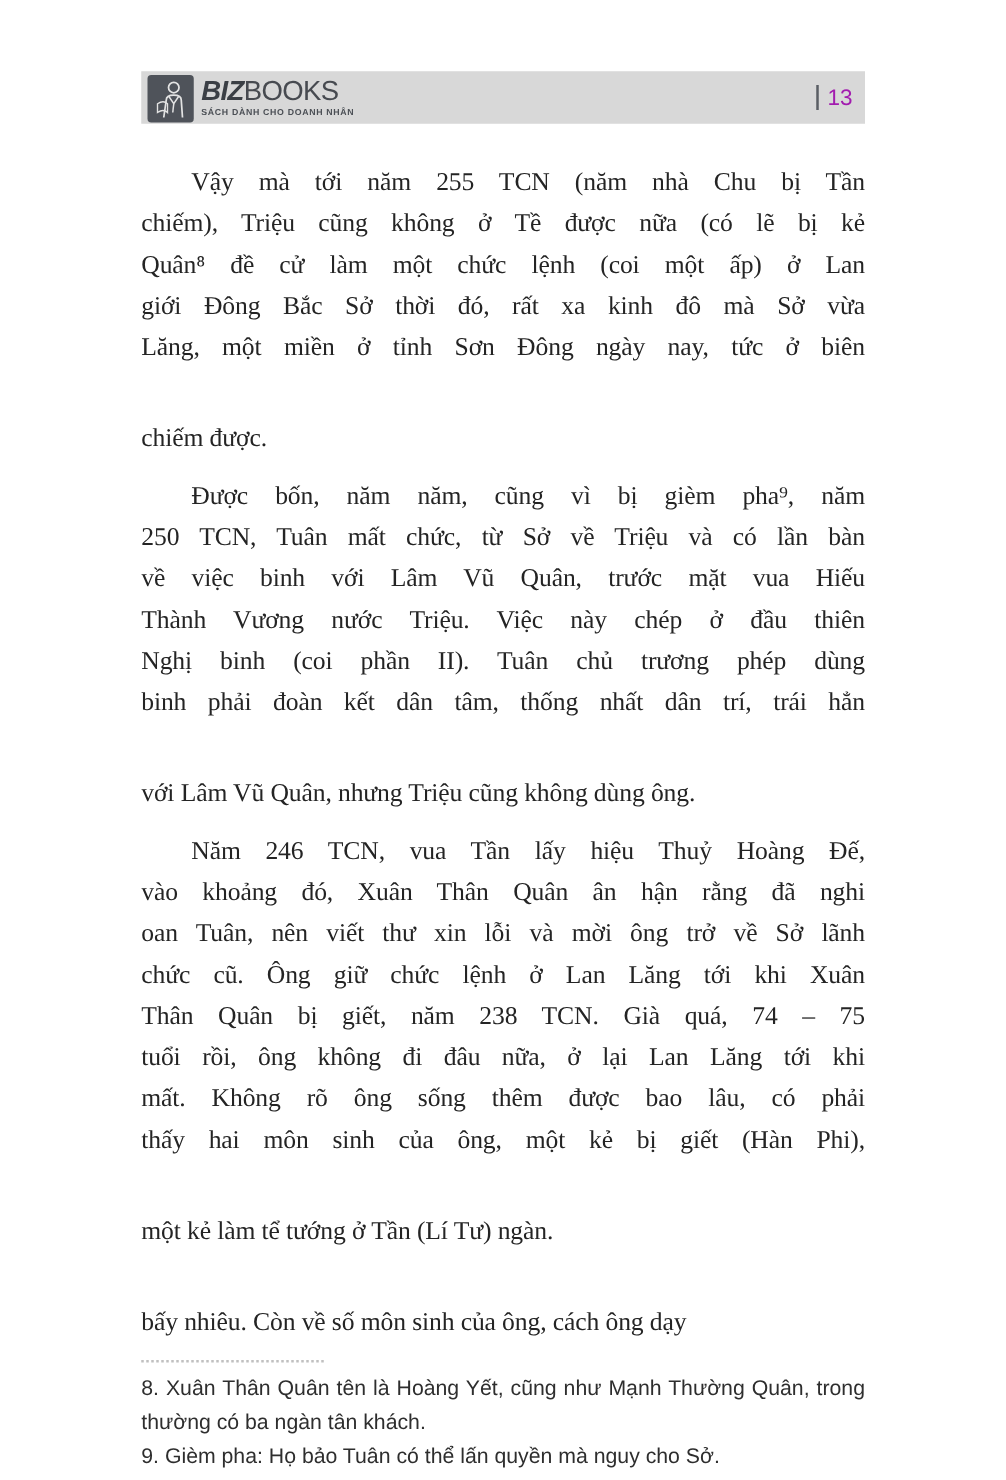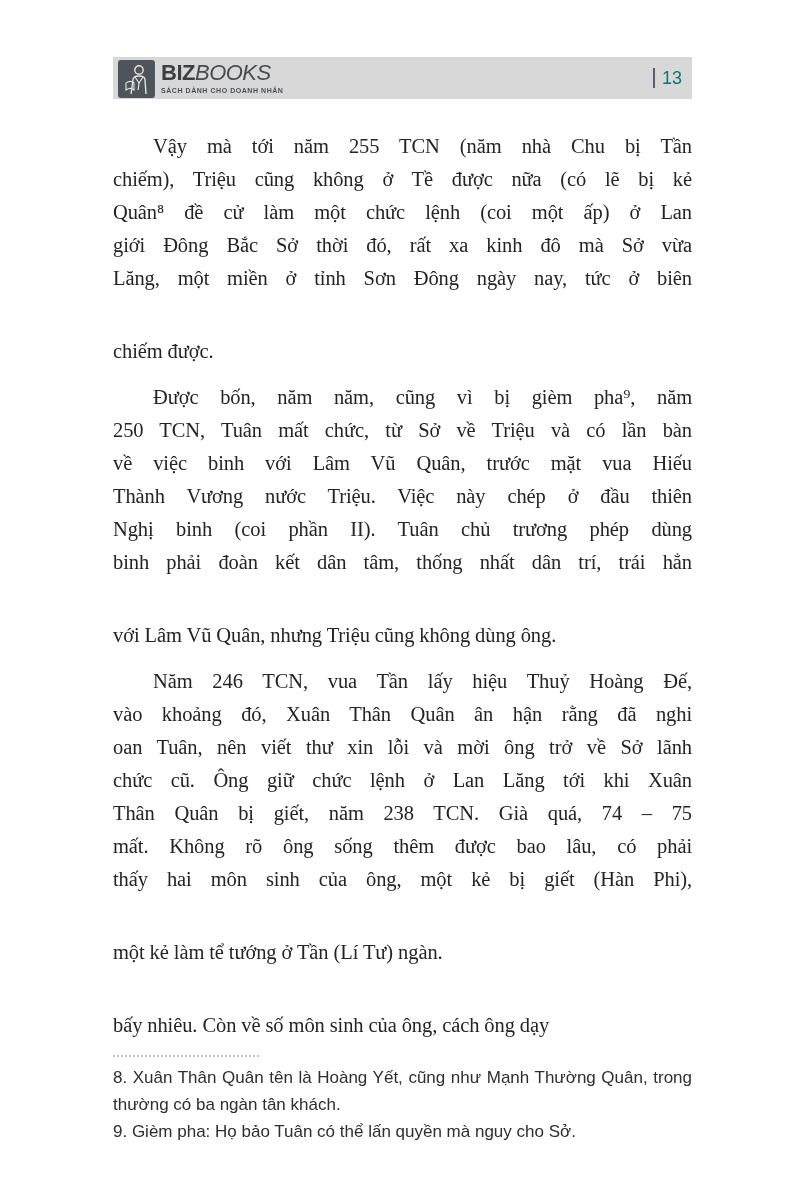--- a/index.html
+++ b/index.html
@@ -25,30 +25,30 @@
     width:37px;height:38px;background:#4f535a;border-radius:3px;
     display:flex;align-items:center;justify-content:center;flex:0 0 auto;
     margin-top:1px;
   }
   .logo-textcol{display:flex;flex-direction:column;line-height:1;}
   .logo-title{
     font-family:"Liberation Sans","DejaVu Sans",sans-serif;
     font-size:22px;color:#3b3f45;letter-spacing:-0.5px;line-height:1;
     margin-top:3px;
   }
-  .logo-title .bold{font-weight:800;}
-  .logo-title .light{font-weight:400;opacity:.92;font-style:italic;}
+  .logo-title .bold{font-weight:800;font-style:italic;}
+  .logo-title .light{font-weight:400;opacity:.92;}
   .logo-tagline{
     font-family:"Liberation Sans","DejaVu Sans",sans-serif;
     font-size:7px;font-weight:700;color:#4b4f55;letter-spacing:0.55px;
     margin-top:3px;white-space:nowrap;
   }
   .page-number{
     font-family:"Liberation Sans","DejaVu Sans",sans-serif;
-    font-size:18px;color:#0f766e;
+    font-size:18px;color:#a21caf;
     display:flex;align-items:flex-start;gap:7px;padding-right:10px;
   }
   .page-number .bar{
     display:inline-block;width:1.5px;height:20px;background:#5a5e64;
   }
   
   .body-text{
     position:absolute;left:113px;top:130px;width:579px;
     color:#242424;
   }
@@ -125,20 +125,21 @@
           <div class="line">Nghị binh (coi phần II). Tuân chủ trương phép dùng</div>
           <div class="line">binh phải đoàn kết dân tâm, thống nhất dân trí, trái hẳn</div>
           <div class="line last">với Lâm Vũ Quân, nhưng Triệu cũng không dùng ông.</div>
         </div>
         <div class="para">
           <div class="line first">Năm 246 TCN, vua Tần lấy hiệu Thuỷ Hoàng Đế,</div>
           <div class="line">vào khoảng đó, Xuân Thân Quân ân hận rằng đã nghi</div>
           <div class="line">oan Tuân, nên viết thư xin lỗi và mời ông trở về Sở lãnh</div>
           <div class="line">chức cũ. Ông giữ chức lệnh ở Lan Lăng tới khi Xuân</div>
           <div class="line">Thân Quân bị giết, năm 238 TCN. Già quá, 74 – 75</div>
+          <div class="line">tuổi rồi, ông không đi đâu nữa, ở lại Lan Lăng tới khi</div>
           <div class="line">mất. Không rõ ông sống thêm được bao lâu, có phải</div>
           <div class="line">thấy hai môn sinh của ông, một kẻ bị giết (Hàn Phi),</div>
           <div class="line last">một kẻ làm tể tướng ở Tần (Lí Tư) ngàn.</div>
         </div>
         <div class="para">
           <div class="line last">bấy nhiêu. Còn về số môn sinh của ông, cách ông dạy</div>
         </div>
       </div>
     <div class="footnote-divider"></div>
     <div id="footnotes" class="footnotes">

